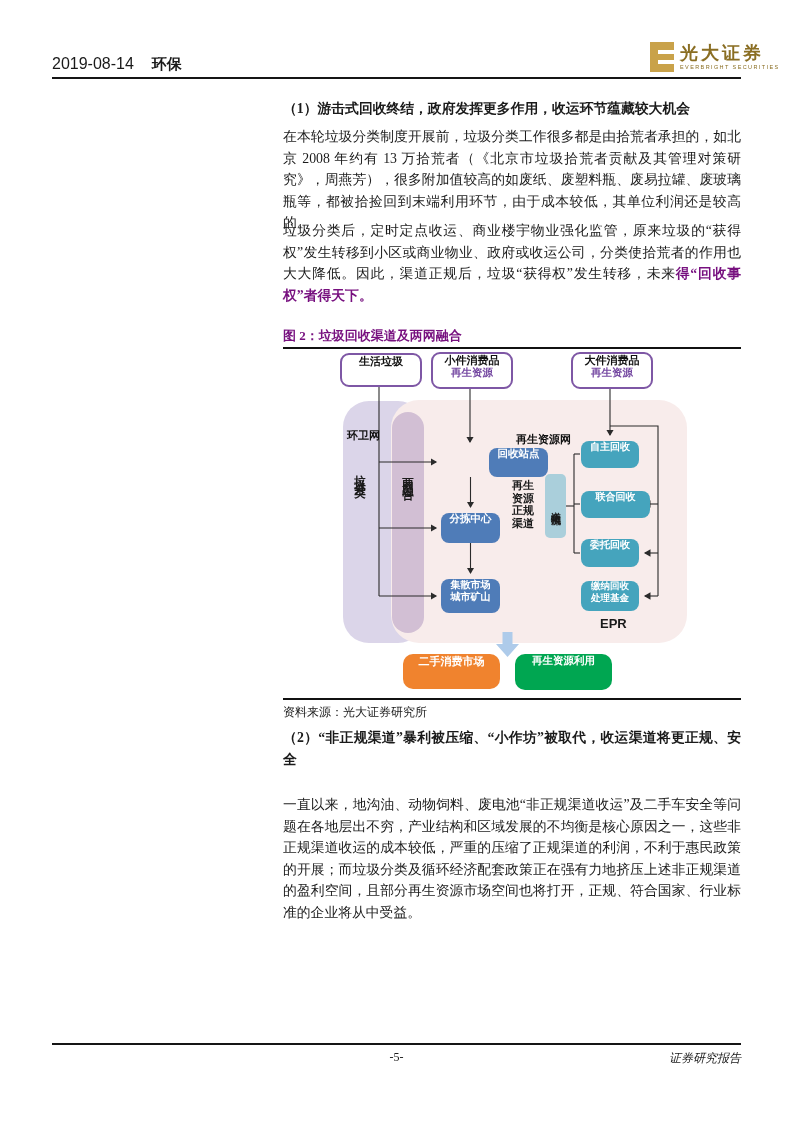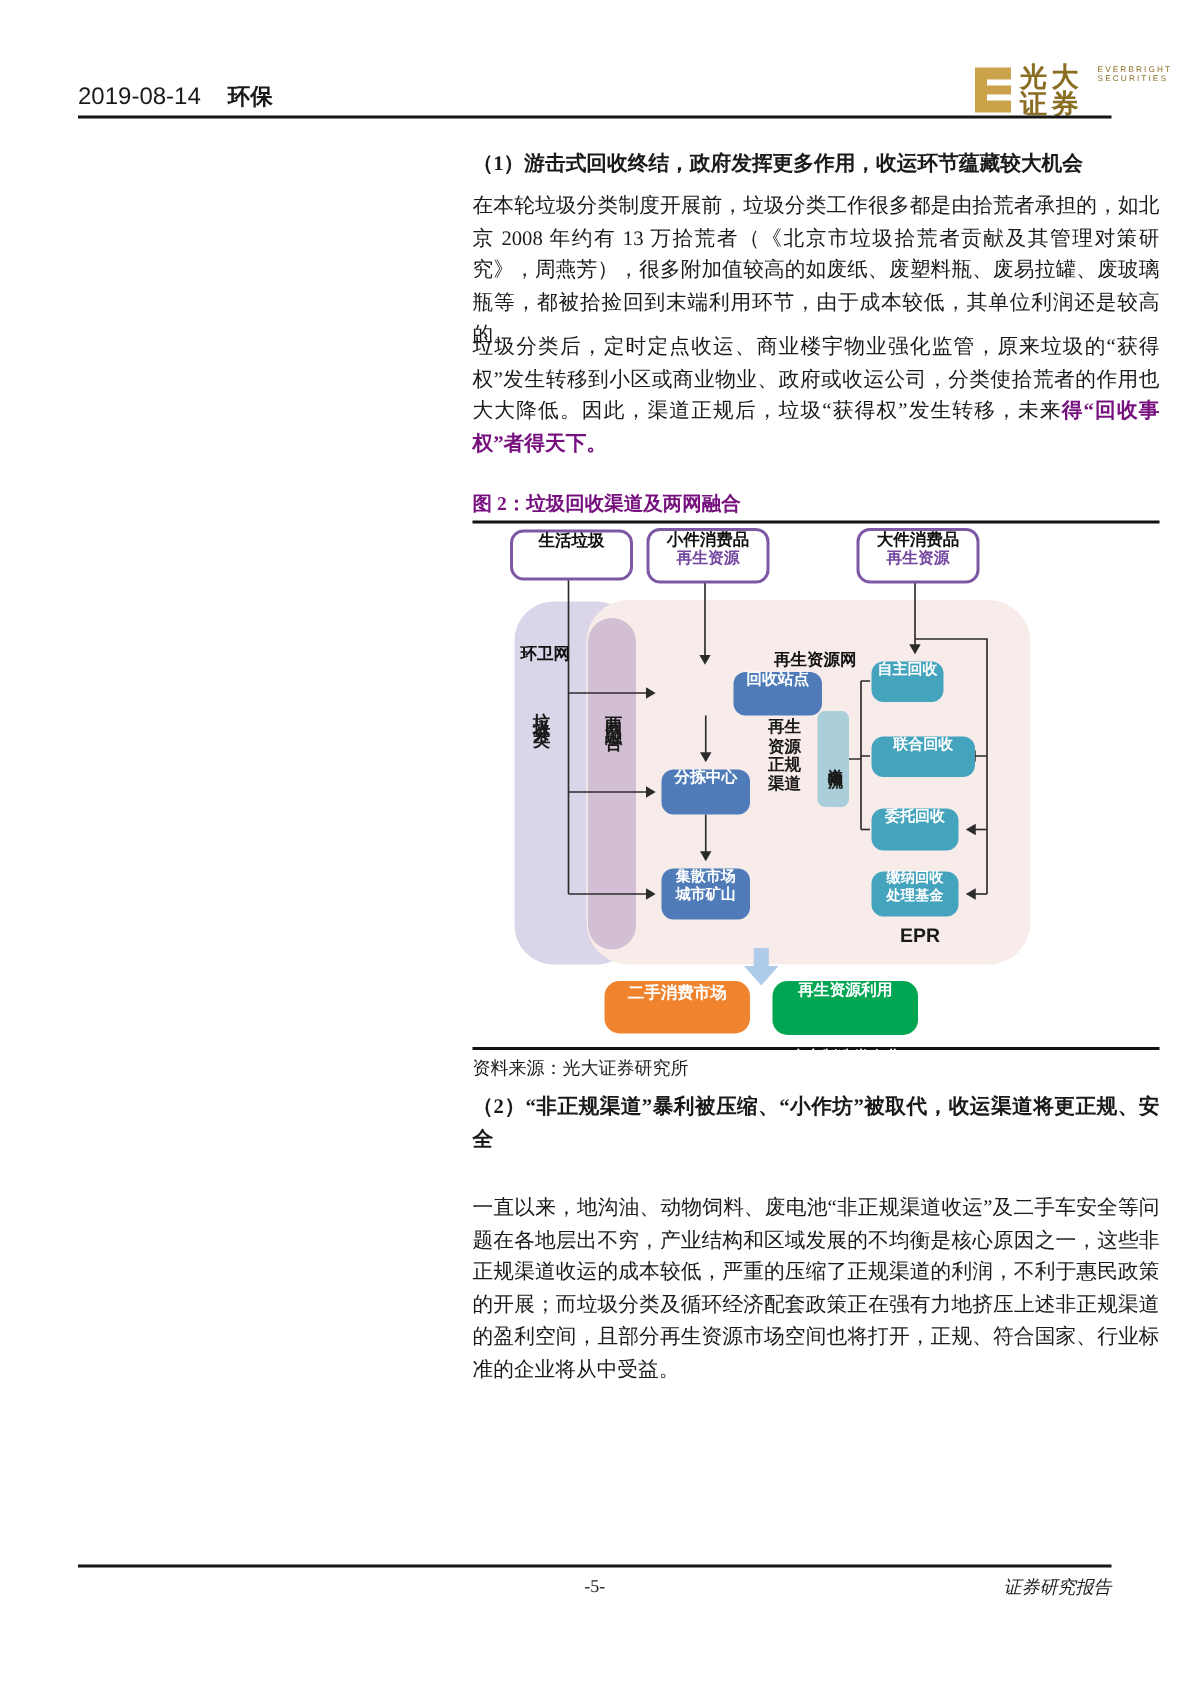--- a/index.html
+++ b/index.html
@@ -13,27 +13,27 @@
   
   .header-row{left:52px;top:55px;display:flex;gap:18px;align-items:baseline;
     font-family:"Liberation Sans","DejaVu Sans",sans-serif;}
   .header-cat{font-size:15px;font-weight:700;}
   .header-rule{left:52px;top:77px;width:689px;height:2px;background:#151515;}
   .logo{left:650px;top:42px;display:flex;gap:6px;align-items:center;}
   .logo-mark{width:24px;height:30px;background:#C9A24A;position:relative;flex:0 0 auto;}
   .logo-mark::before,.logo-mark::after{content:"";position:absolute;right:0;width:16px;height:4px;background:#fff;}
   .logo-mark::before{top:8px;}
   .logo-mark::after{top:18px;}
-  .logo-text{display:flex;line-height:1;}
+  .logo-text{display:flex;flex-direction:column;line-height:1;}
   .logo-cn{font-size:18px;font-weight:700;color:#8a6e23;letter-spacing:3px;}
   .logo-en{font-size:5.5px;color:#8a6e23;letter-spacing:1.4px;margin-top:3px;
     font-family:"Liberation Sans","DejaVu Sans",sans-serif;}
 
   
-  .col{left:283px;width:458px;margin-left:32px;}
+  .col{left:283px;width:458px;}
   .h-sec{font-size:13.8px;font-weight:700;line-height:21.5px;text-align:justify;}
   .para{font-size:13.8px;line-height:21.5px;text-align:justify;}
   .b{font-weight:400;}
   .purple{color:#77107F;font-weight:700;}
   .fig-title{font-size:13px;font-weight:700;color:#77107F;}
   .fig-rule{width:458px;height:2.4px;background:#111;}
   .source{font-size:12px;}
 
   
   .fig{left:283px;top:352px;width:458px;height:346px;}
@@ -153,21 +153,21 @@
     <span>回收站点</span>
   </div>
   <div class="abs node bluebox" style="left:158px;top:161px;width:59px;height:30px;">
     <span>分拣中心</span>
   </div>
   <div class="abs node bluebox" style="left:158px;top:227px;width:59px;height:34px;font-size:10px;">
     <span>集散市场</span>
     <span>城市矿山</span>
   </div>
 
-  <div class="abs node tealbox" style="left:298px;top:89px;width:48px;height:27px;">
+  <div class="abs node tealbox" style="left:298px;top:89px;width:58px;height:27px;">
     <span>自主回收</span>
   </div>
   <div class="abs node tealbox" style="left:298px;top:139px;width:69px;height:27px;">
     <span>联合回收</span>
   </div>
   <div class="abs node tealbox" style="left:298px;top:187px;width:58px;height:28px;">
     <span>委托回收</span>
   </div>
   <div class="abs node tealbox" style="left:298px;top:229px;width:58px;height:30px;font-size:9.5px;">
     <span>缴纳回收</span>

